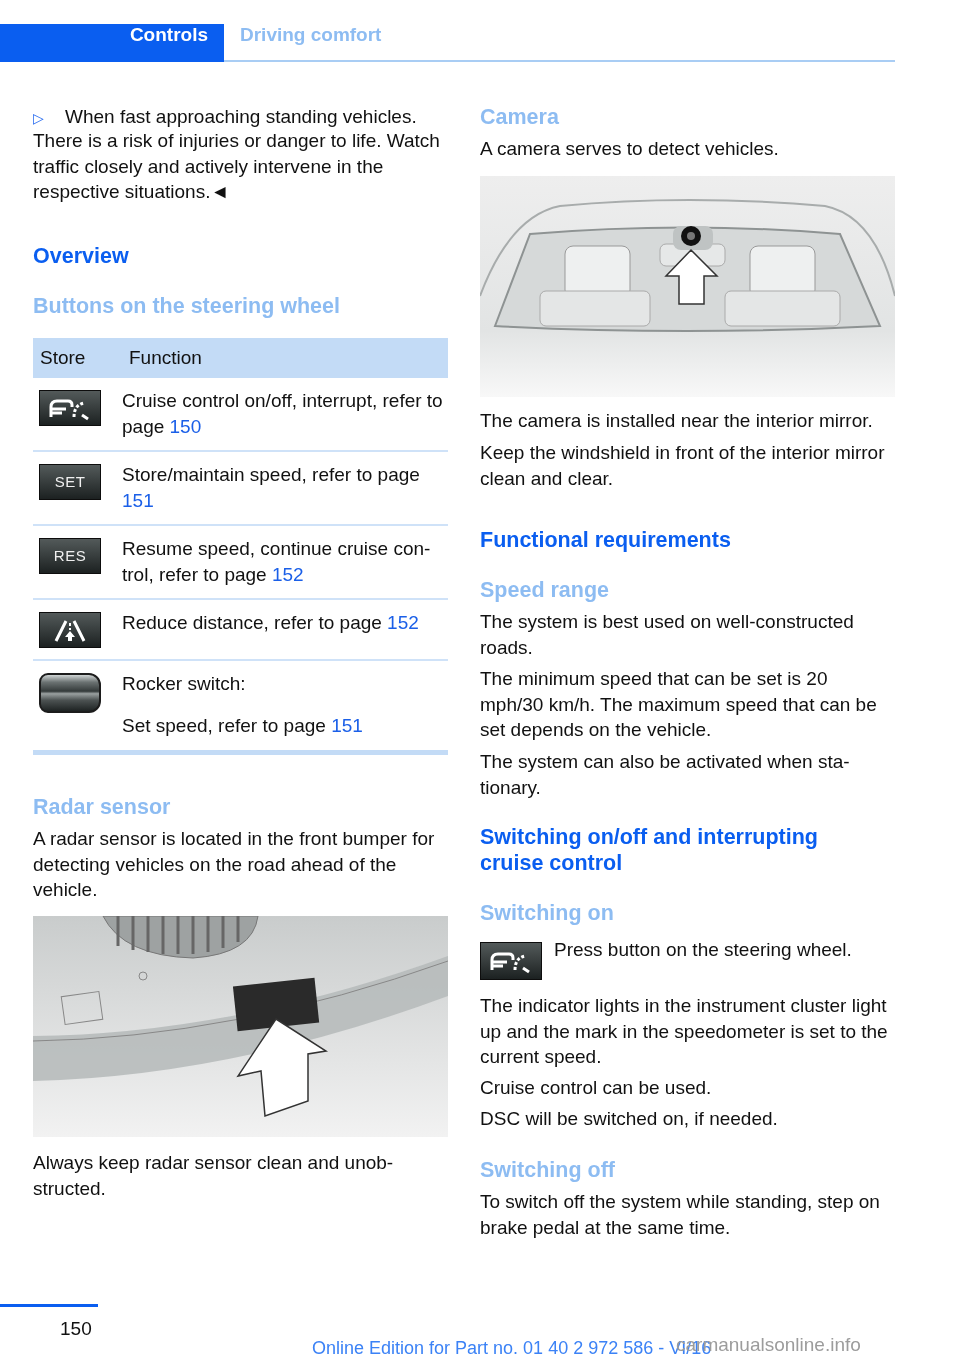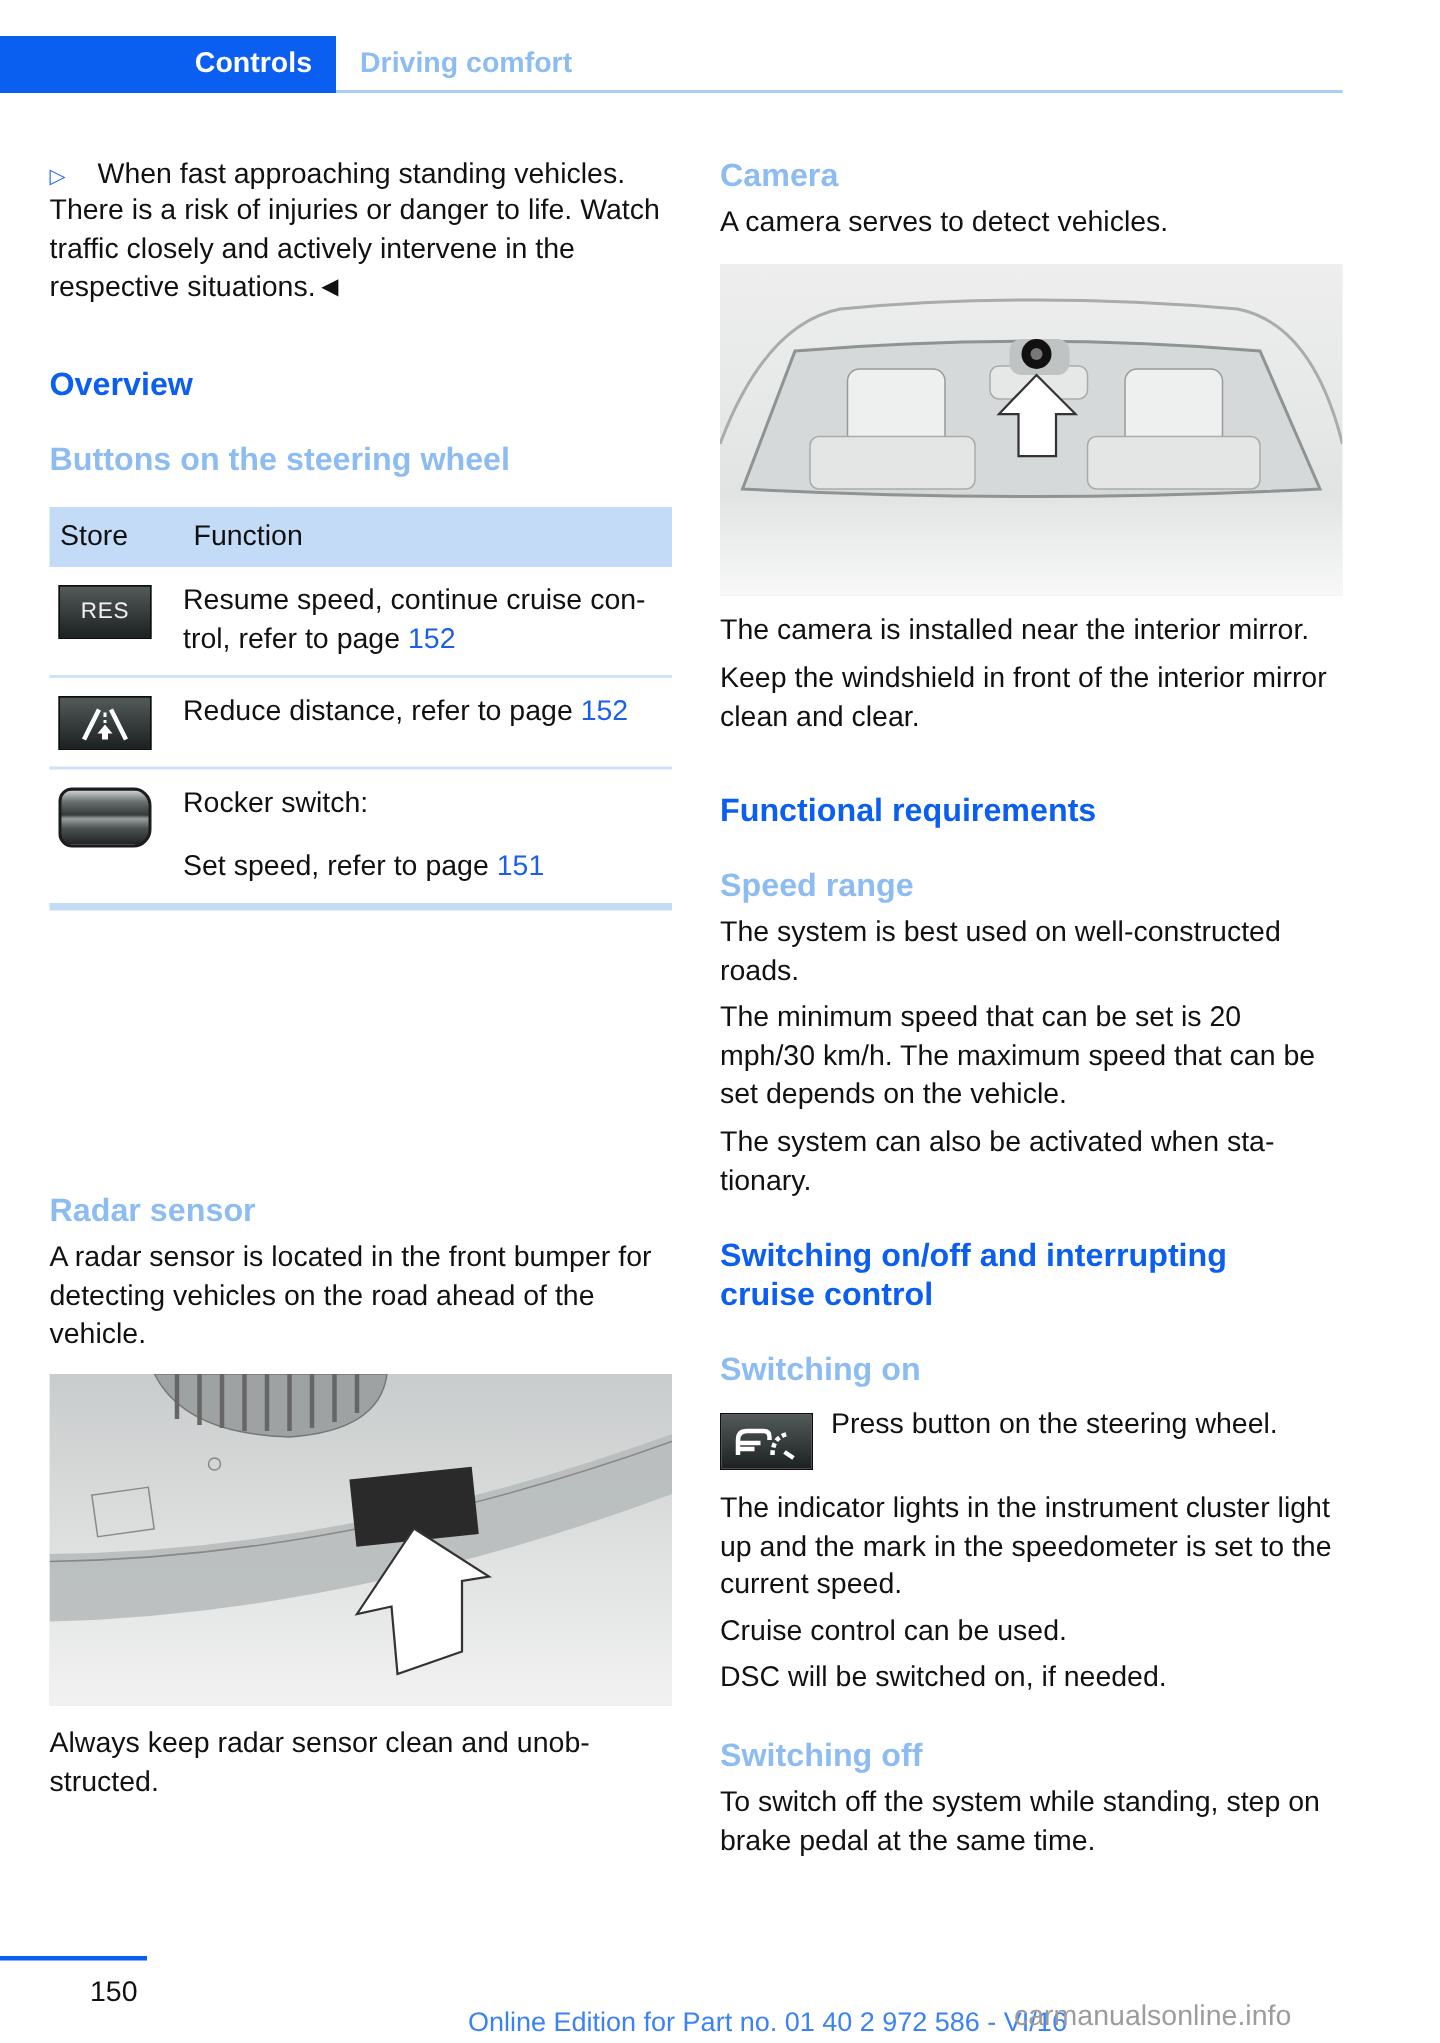--- a/index.html
+++ b/index.html
@@ -1,18 +1,18 @@
 <!DOCTYPE html>
 <html><head>
 <meta charset="utf-8">
 <style>
   html, body { margin: 0; padding: 0; background: #ffffff; }
   body { width: 960px; height: 1362px; position: relative; overflow: hidden;
          font-family: "Liberation Sans", sans-serif; color: #111111; }
-  .hdr-tab { position: absolute; top: 24px; height: 38px; display: flex; align-items: center;
+  .hdr-tab { position: absolute; top: 24px; height: 38px; display: flex; 
              font-weight: bold; font-size: 19px; }
   .hdr-active { left: 0; width: 224px; background: #0a5ef0; color: #ffffff; justify-content: flex-end; padding-right: 16px; box-sizing: border-box; }
   .hdr-inactive { left: 240px; color: #8dbcf2; }
   .hdr-line { position: absolute; top: 60px; left: 224px; width: 671px; height: 2px; background: #a9cdf4; }
   .abs { position: absolute; }
   .p { font-size: 19px; line-height: 25.5px; margin: 0; }
   .h-dark { color: #0a5ef0; font-weight: bold; font-size: 21.5px; line-height: 26px; }
   .h-light { color: #8dbcf2; font-weight: bold; font-size: 21.5px; line-height: 26px; }
   .link { color: #1a5fe8; }
   .bullet-mark { color: #2a6df0; font-size: 14px; display: inline-block; width: 32px; }
@@ -54,20 +54,40 @@
 <div class="abs h-light" style="left:33px; top:293px;">Buttons on the steering wheel</div>
 
 <table class="btns">
   <thead>
     <tr>
       <th style="width:76px;">Store</th>
       <th class="fn">Function</th>
     </tr>
   </thead>
   <tbody>
+    <tr>
+      <td class="icon-cell">
+          <div class="btn-ico">
+        <svg width="44" height="26" viewBox="0 0 44 26">
+              <path d="M3 22 V12 Q3 6 9 6 H20 Q24 6 24 10 V12 M3 14 H18 M3 18 H14" stroke="#fff" stroke-width="3" fill="none"></path>
+              <path d="M26 22 Q26 10 36 8" stroke="#fff" stroke-width="3" fill="none" stroke-dasharray="3 2"></path>
+              <path d="M34 20 L40 24" stroke="#fff" stroke-width="3"></path>
+            </svg>
+      </div>
+        </td>
+      <td><span>Cruise control on/off, interrupt, refer to page </span><span class="link">150</span></td>
+    </tr>
+    <tr>
+      <td class="icon-cell">
+          <div class="btn-ico">
+            <span>SET</span>
+          </div>
+        </td>
+      <td><span>Store/maintain speed, refer to page </span><span class="link">151</span></td>
+    </tr>
     <tr>
       <td class="icon-cell">
           <div class="btn-ico">
             <span>RES</span>
           </div>
         </td>
       <td><span>Resume speed, continue cruise con­trol, refer to page </span><span class="link">152</span></td>
     </tr>
     <tr>
       <td class="icon-cell" style="padding-top:12px;">

